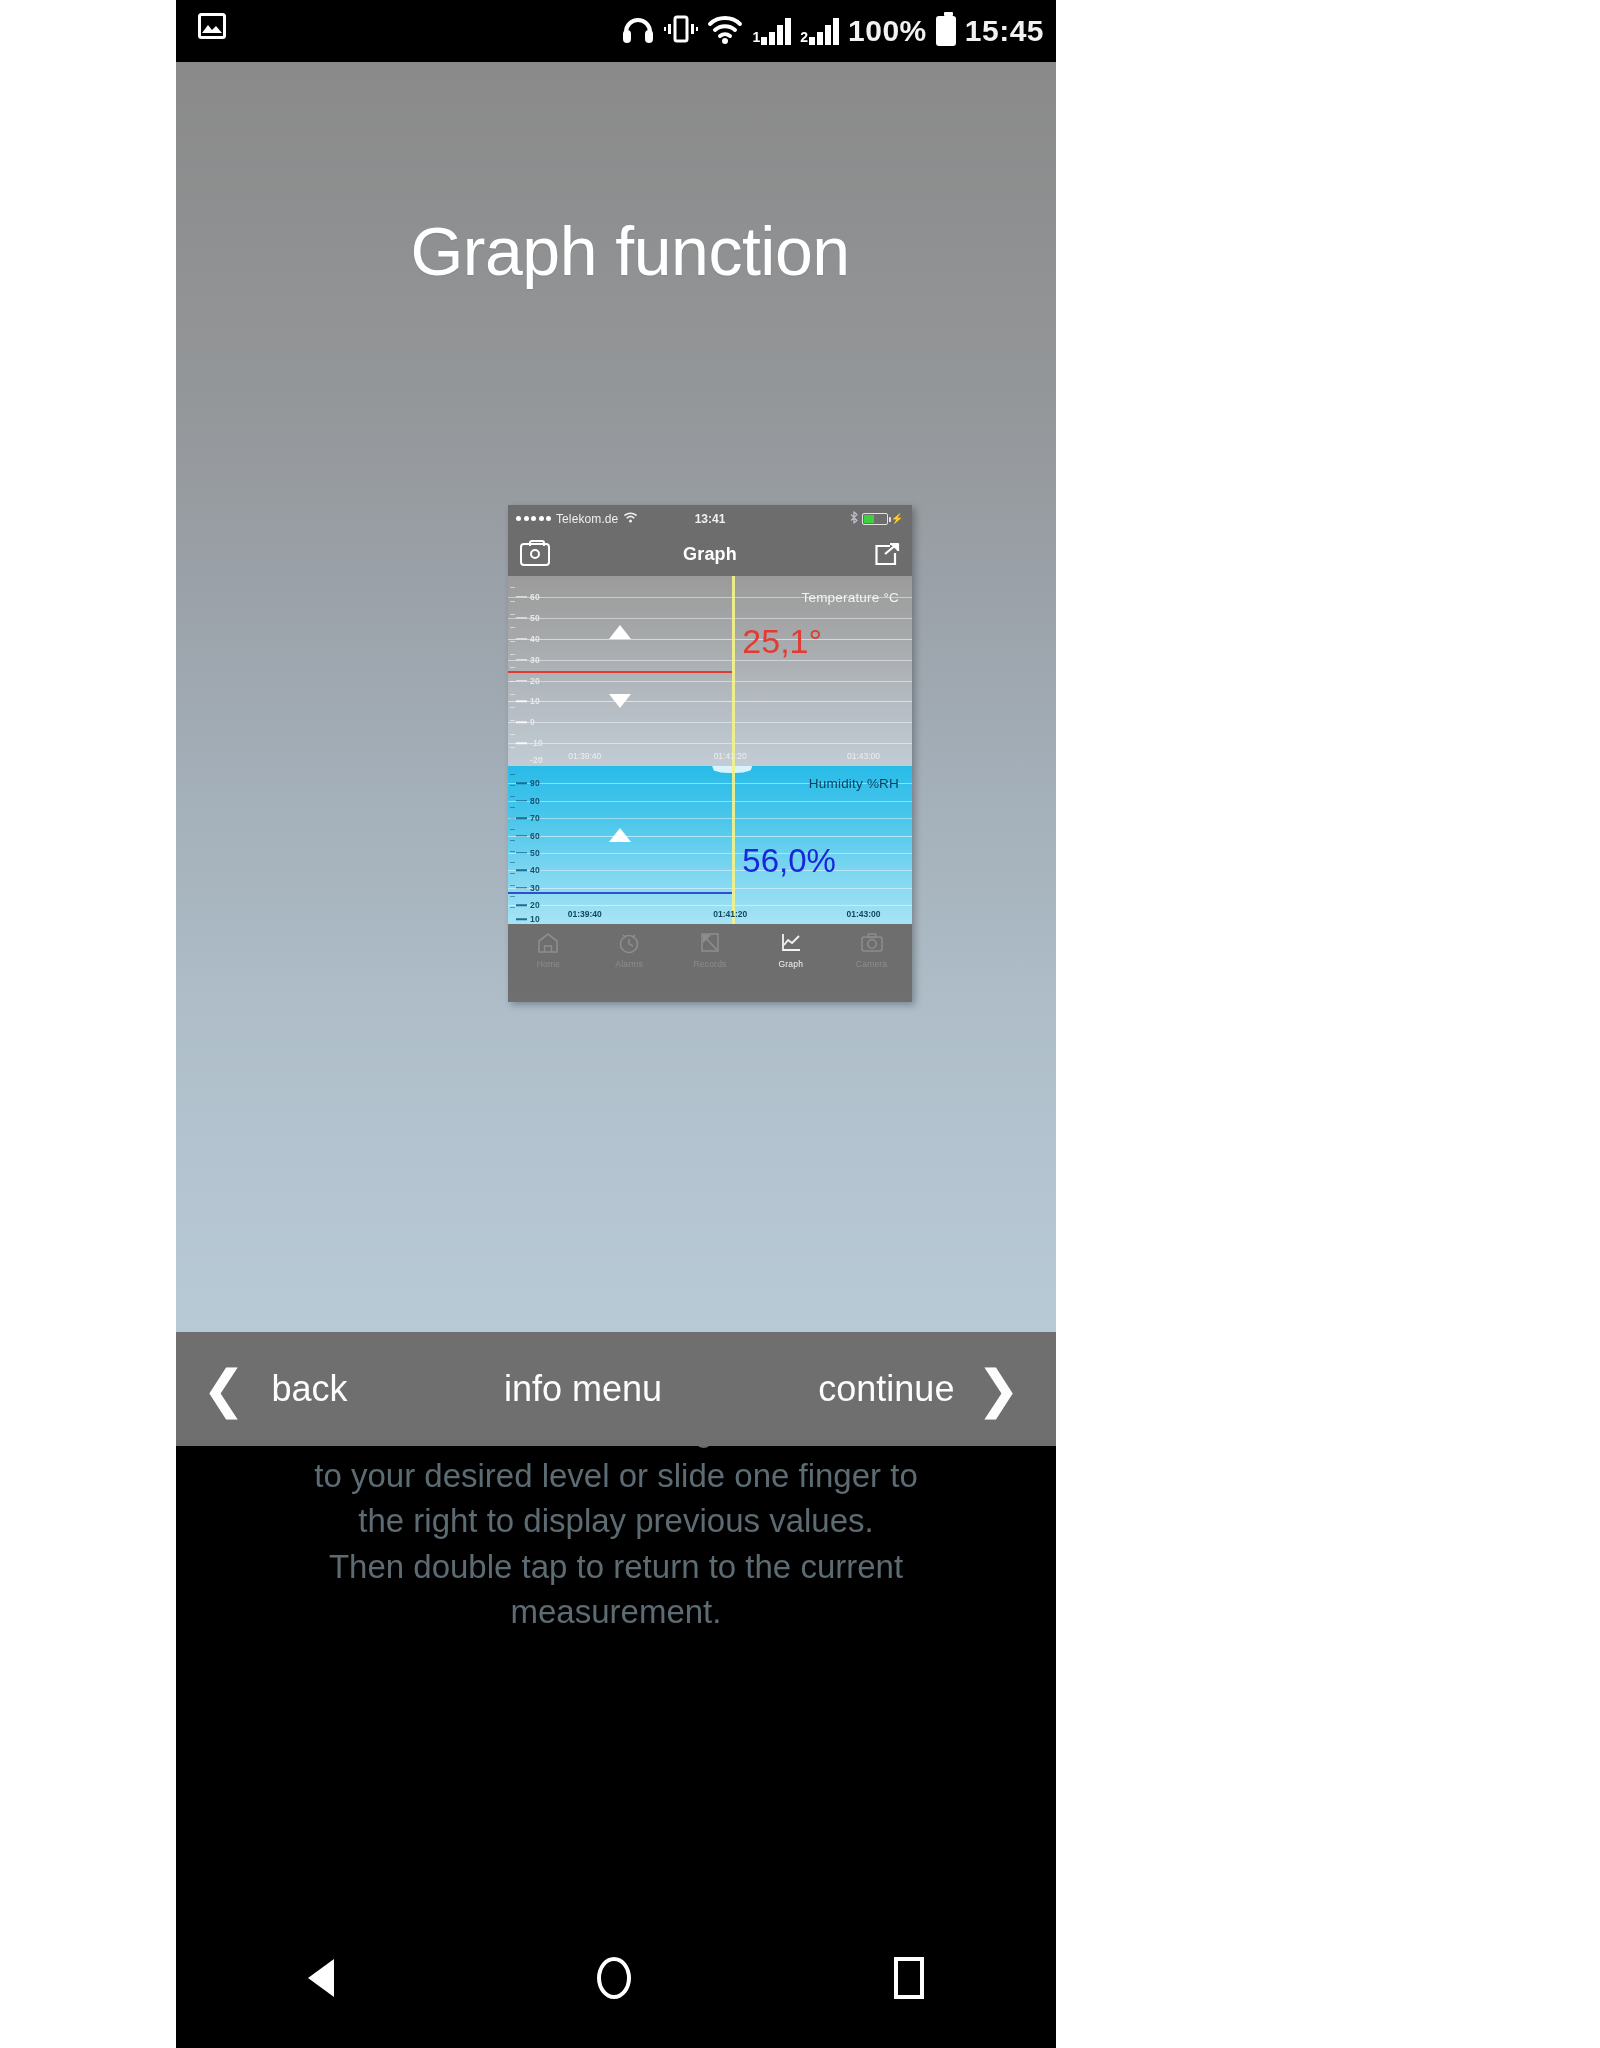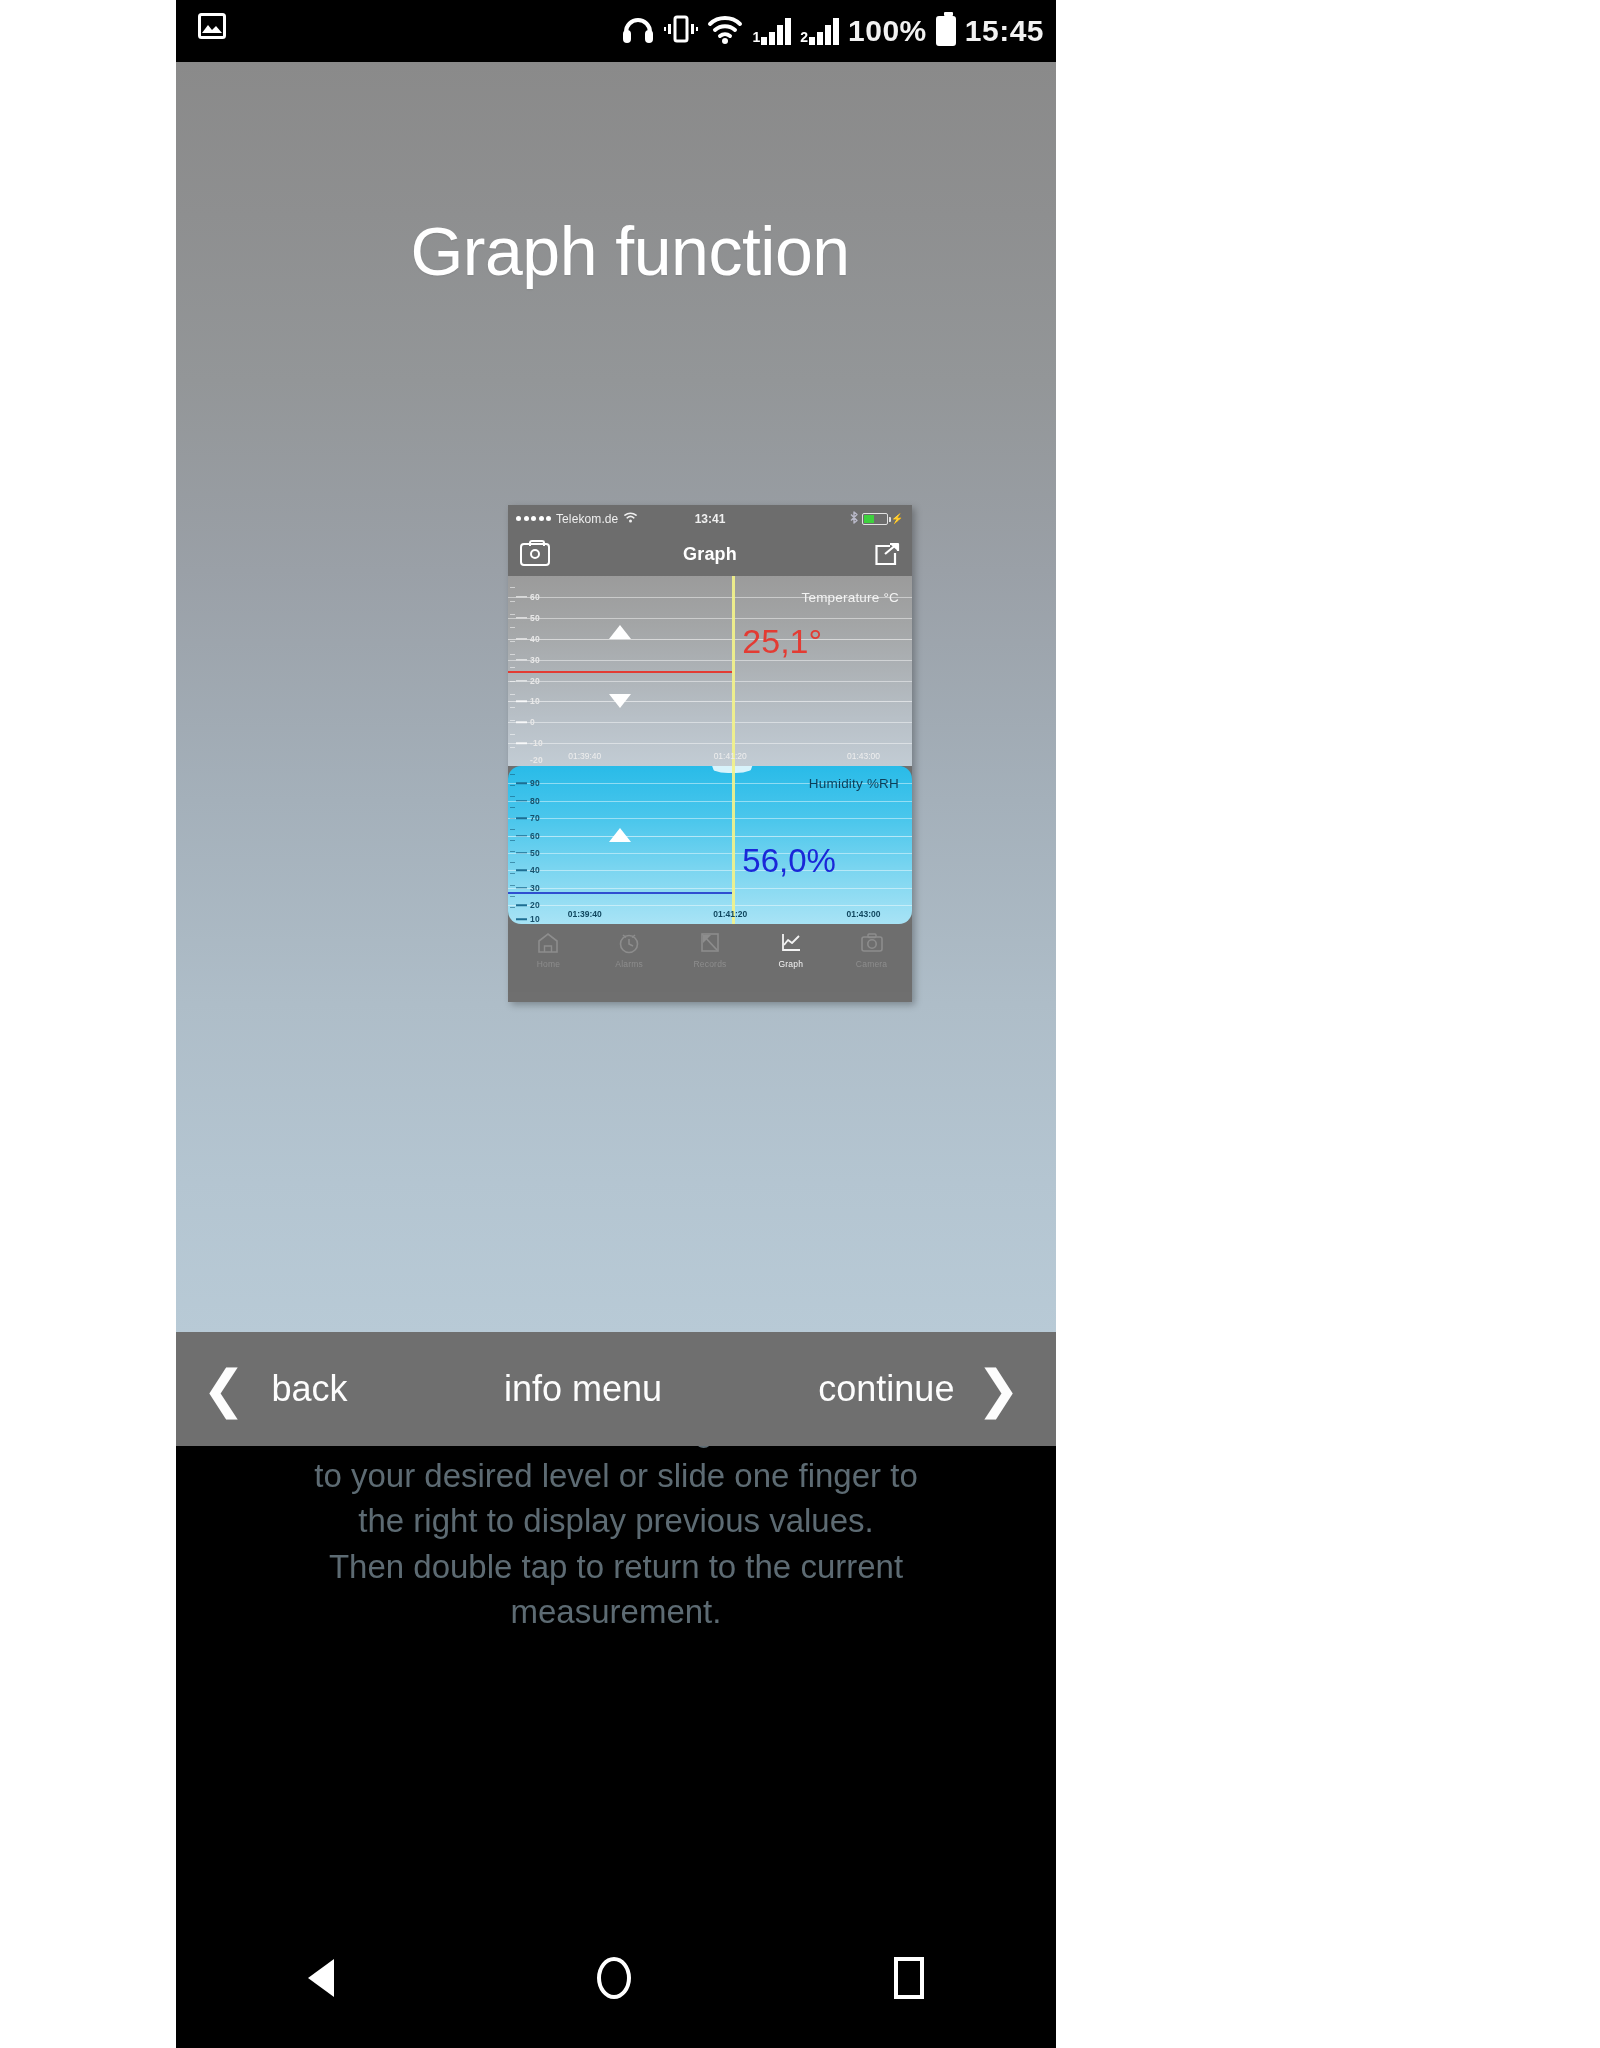--- a/index.html
+++ b/index.html
@@ -118,21 +118,20 @@
   }
 
   
   .chart-temp{
     position:relative; height:190px; overflow:hidden;
     background:linear-gradient(to bottom,#9b9b9b 0%, #a3a5a6 25%, #adb2b6 50%, #b8c0c7 75%, #c2ccd4 100%);
   }
   .chart-hum{
     position:relative; height:158px; overflow:hidden;
     background:linear-gradient(to bottom,#29bbe8 0%, #4cc7ec 35%, #7ad5f0 65%, #a8e3f5 100%);
-    border-radius:13px;
   }
   .gridline{position:absolute;left:0;right:0;height:1px;background:rgba(255,255,255,0.45);}
   .gridline.dk{background:rgba(255,255,255,0.55);}
   .ylabel{
     position:absolute; left:22px; font-size:8.5px; color:#e8e8e8;
     transform:translateY(-50%); font-weight:600; letter-spacing:0.2px;
   }
   .chart-hum .ylabel{color:#16506b;}
   .ytick{position:absolute;left:8px;width:11px;height:1.5px;background:rgba(255,255,255,0.8);transform:translateY(-50%);}
   .chart-hum .ytick{background:#1e6e92;}

